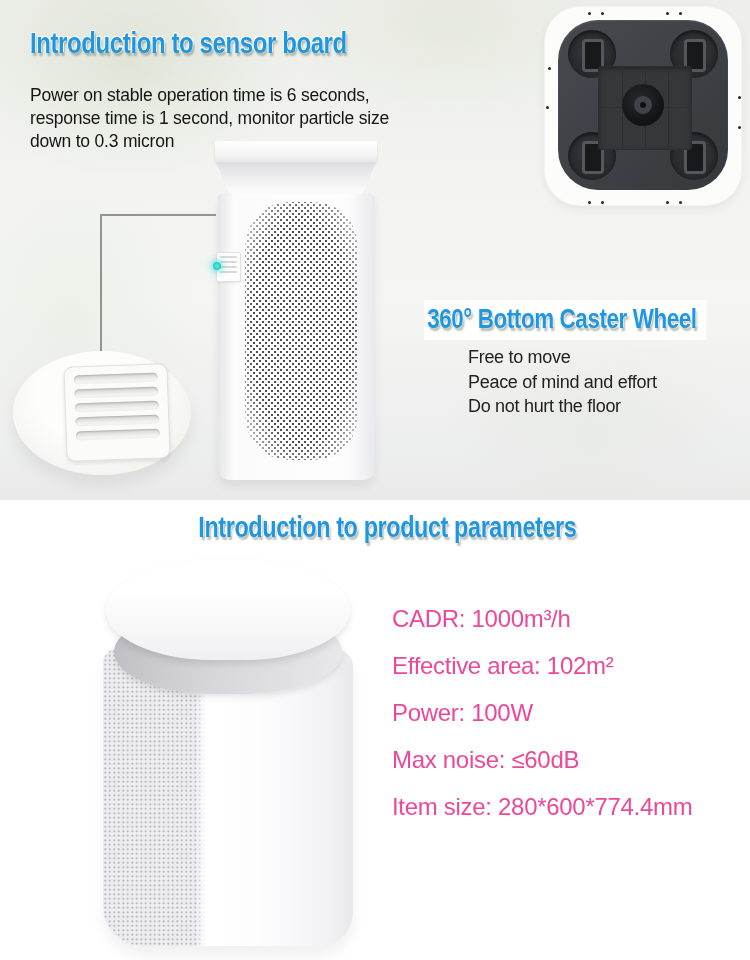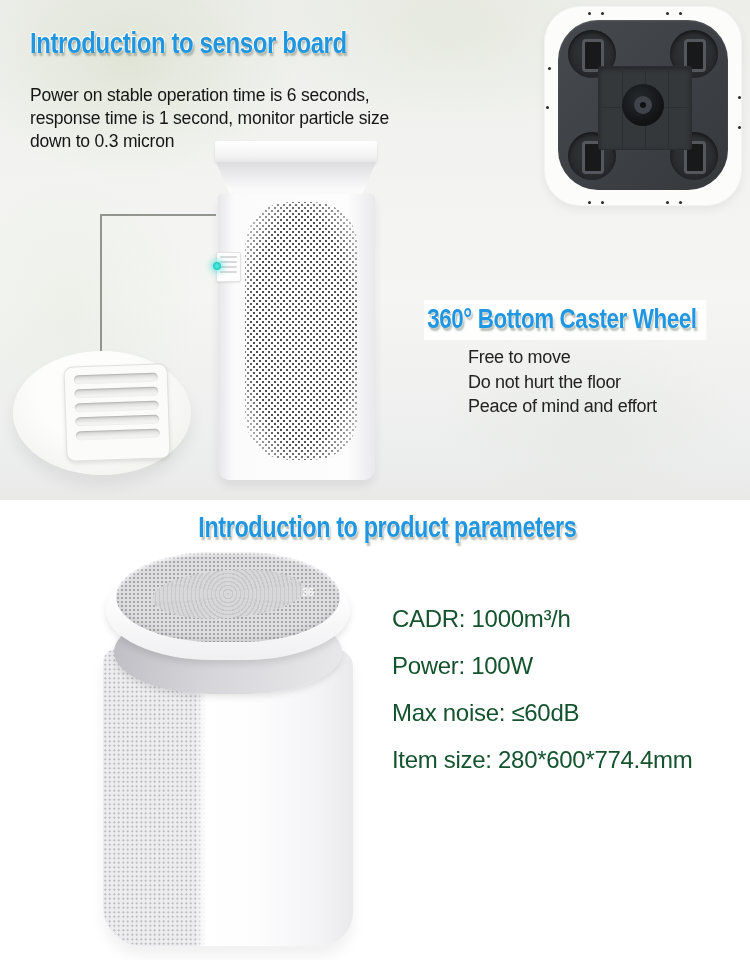--- a/index.html
+++ b/index.html
@@ -182,21 +182,21 @@
   }
   .p2-fan{
     position:absolute;left:36px;top:18px;width:152px;height:48px;border-radius:50%;
     background:repeating-radial-gradient(circle at 50% 50%,#c7c7cb 0 1.5px,#d8d8db 1.5px 4px);
     transform:rotate(-4deg);opacity:.95;
   }
   .lidlogo{position:absolute;left:186px;top:34px;font-size:11px;font-weight:bold;color:#fbfbfb;opacity:.85;}
 
   .specs{
     position:absolute;left:392px;top:107px;display:flex;flex-direction:column;gap:23px;
-    font-size:24px;line-height:24px;letter-spacing:-.3px;color:#14532d;white-space:nowrap;
+    font-size:24px;line-height:24px;letter-spacing:-.3px;color:#ec4899;white-space:nowrap;
   }
 </style>
 </head>
 <body>
 
 <div class="page">
 
   <div class="sec1">
     <div class="leaves">
       <div class="blob b1"></div>
@@ -237,22 +237,22 @@
           <div class="hubring">
             <div class="hubdot"></div>
           </div>
         </div>
       </div>
     </div>
 
     <div class="h-blue caster-title">360° Bottom Caster Wheel</div>
     <div class="caster-feats">
       <div>Free to move</div>
+      <div>Peace of mind and effort</div>
       <div>Do not hurt the floor</div>
-      <div>Peace of mind and effort</div>
     </div>
 
     <div class="tower">
       <div class="tw-lid"></div>
       <div class="tw-collar"></div>
       <div class="tw-body">
         <div class="tw-perf"></div>
         <div class="tw-sensor">
           <i></i>
             <i></i>
@@ -289,27 +289,24 @@
       <div class="p2-band">
         <div class="inds">
           <div class="ind"></div>
             <div class="ind"></div>
             <div class="ind"></div>
             <div class="ind"></div>
             <div class="ind"></div>
         </div>
       </div>
       <div class="p2-rim"></div>
-      <div class="p2-lid">
-        <div class="p2-fan"></div>
-        <div class="lidlogo">36</div>
-      </div>
     </div>
 
     <div class="specs">
       <div>CADR: 1000m³/h</div>
+      <div>Effective area: 102m²</div>
       <div>Power: 100W</div>
       <div>Max noise: ≤60dB</div>
       <div>Item size: 280*600*774.4mm</div>
     </div>
   </div>
 
 </div>
 
 </body></html>

